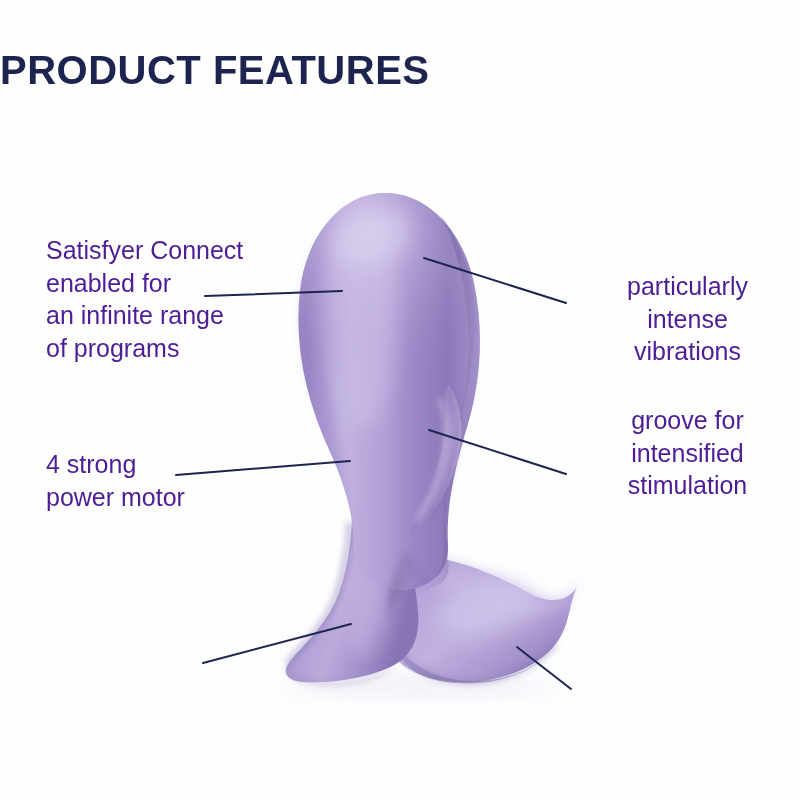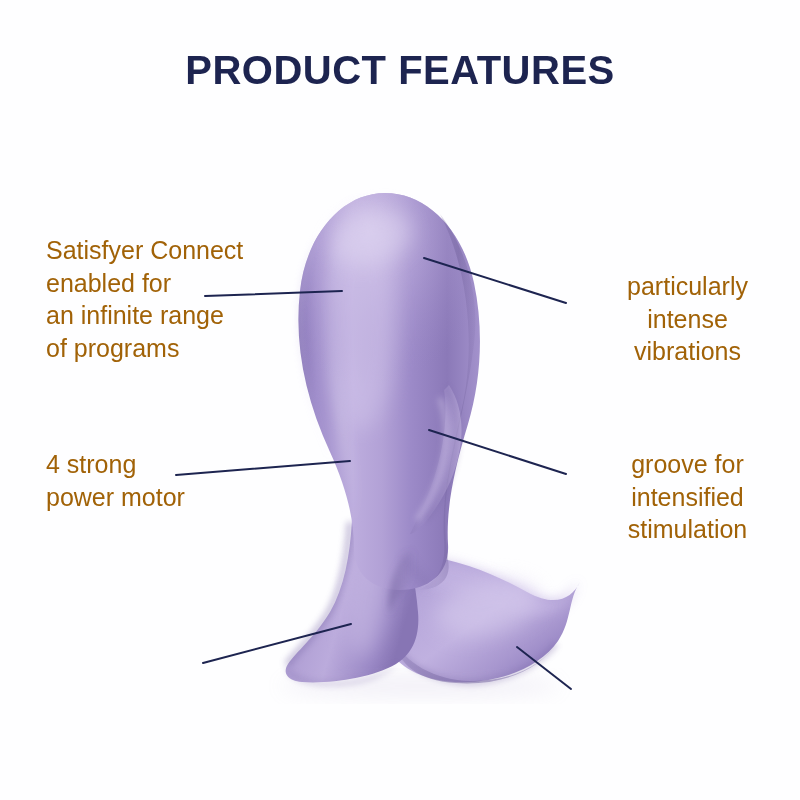--- a/index.html
+++ b/index.html
@@ -15,47 +15,47 @@
     overflow: hidden;
     font-family: "Liberation Sans", sans-serif;
   }
 
   
   #title {
     position: absolute;
     top: 48px;
     left: 0;
     width: 800px;
-    text-align: center;
+    text-align: left;
     font-family: "Liberation Sans", sans-serif;
     font-weight: bold;
     font-size: 40px;
     letter-spacing: 0.5px;
     color: #1d2450;
     white-space: nowrap;
   }
 
   
   .callout {
     position: absolute;
-    color: #a16207;
+    color: #4c1d95;
     font-family: "Liberation Sans", sans-serif;
     font-size: 25px;
     line-height: 1.30;
     font-weight: normal;
     white-space: pre-line;
   }
   .callout.left  { text-align: left; }
   .callout.right { text-align: center; }
 
   #callout-connect    { left: 46px;  top: 234px; width: 280px; }
   #callout-motor      { left: 46px;  top: 448px; width: 260px; }
   #callout-silicone   { left: 46px;  top: 596px; width: 270px; }
   #callout-vibrations { left: 580px; top: 270px; width: 215px; }
-  #callout-groove     { left: 580px; top: 448px; width: 215px; }
+  #callout-groove     { left: 580px; top: 404px; width: 215px; }
   #callout-widebase   { left: 580px; top: 634px; width: 220px; }
 
   
   #product-svg, #leader-svg {
     position: absolute;
     left: 0;
     top: 0;
     width: 800px;
     height: 800px;
   }

